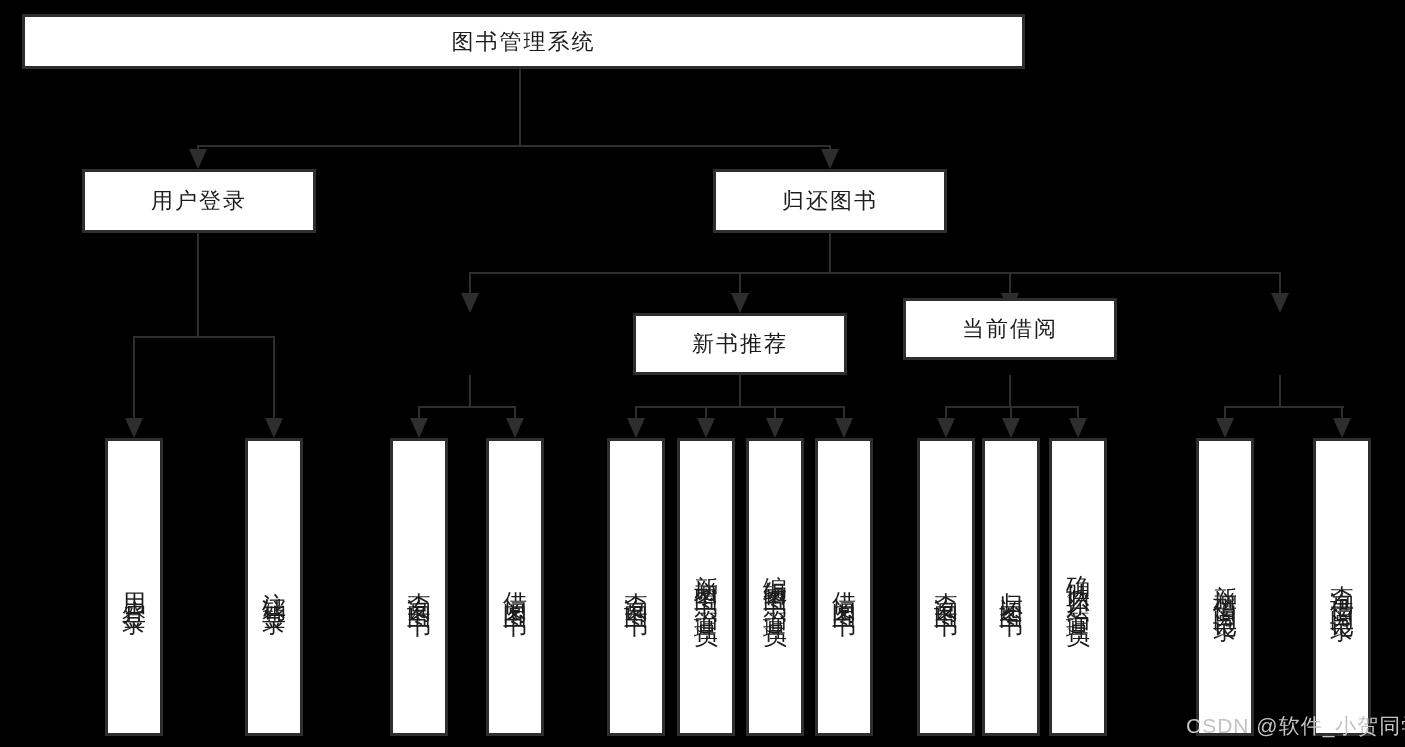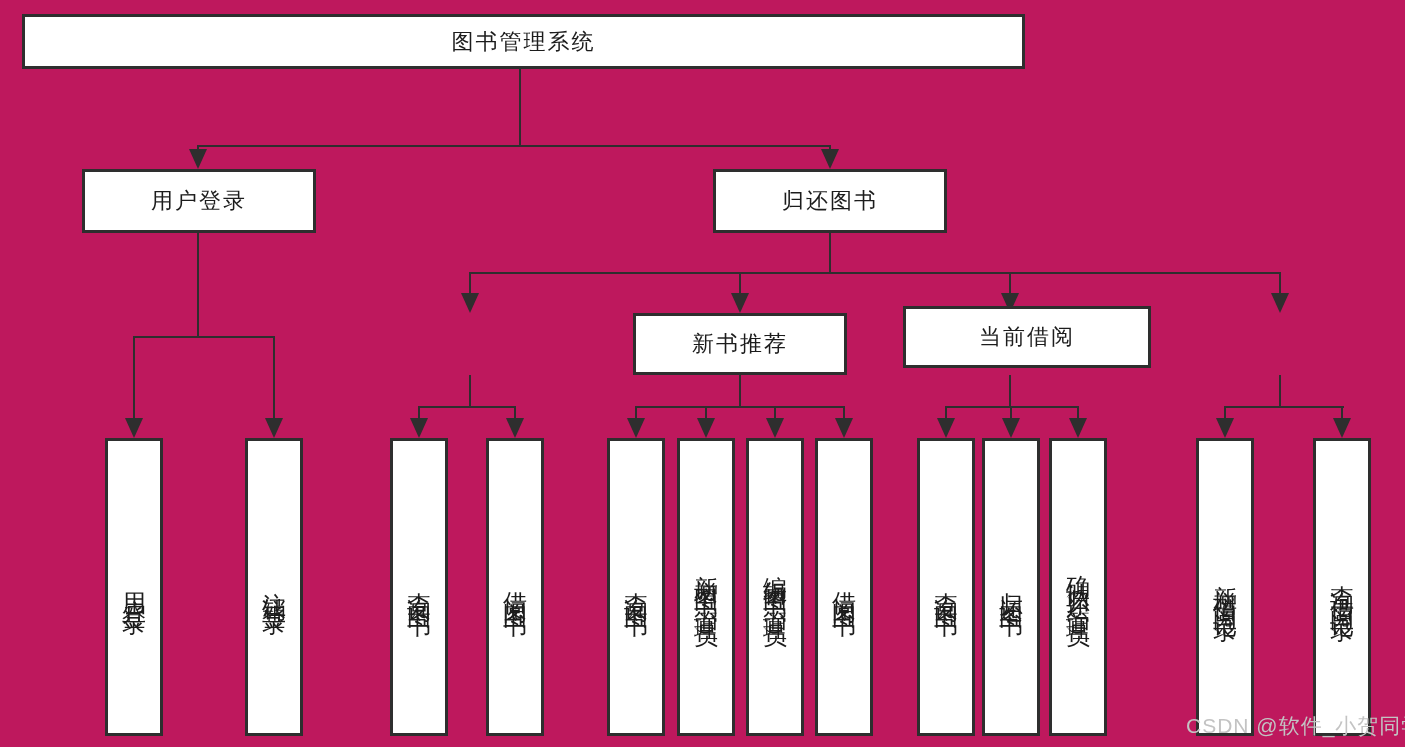--- a/index.html
+++ b/index.html
@@ -1,19 +1,19 @@
 <!DOCTYPE html>
 <html><head>
 <meta charset="utf-8">
 <style>
   html,body{margin:0;padding:0;background:#fff;}
   .canvas{
     position:relative;
     width:1405px;height:747px;
-    background:#be185d;
+    background:#000000;
     font-family:"Liberation Sans","DejaVu Sans",sans-serif;
     overflow:hidden;
   }
   .box{
     position:absolute;
     box-sizing:border-box;
     border:3px solid #2e2e2e;
     background:#fff;
     display:flex;
     align-items:center;
@@ -110,21 +110,21 @@
   <div class="ln" style="left:1341px;top:406px;width:2px;height:14px"></div>
   <div class="ar" style="left:1216px;top:418px"></div>
   <div class="ar" style="left:1333px;top:418px"></div>
 
   <div class="box" style="left:22px;top:14px;width:1003px;height:55px">图书管理系统</div>
 
   <div class="box" style="left:82px;top:169px;width:234px;height:64px">用户登录</div>
   <div class="box" style="left:713px;top:169px;width:234px;height:64px">归还图书</div>
 
   <div class="box" style="left:633px;top:313px;width:214px;height:62px">新书推荐</div>
-  <div class="box" style="left:903px;top:306px;width:248px;height:62px">当前借阅</div>
+  <div class="box" style="left:903px;top:298px;width:214px;height:62px">当前借阅</div>
 
   <div class="box leaf" style="left:105px;top:438px;width:58px;height:298px">用户登录</div>
   <div class="box leaf" style="left:245px;top:438px;width:58px;height:298px">注销登录</div>
 
   <div class="box leaf" style="left:390px;top:438px;width:58px;height:298px">查询图书</div>
   <div class="box leaf" style="left:486px;top:438px;width:58px;height:298px">借阅图书</div>
 
   <div class="box leaf" style="left:607px;top:438px;width:58px;height:298px">查询图书</div>
   <div class="box leaf" style="left:677px;top:438px;width:58px;height:298px">新增图书（管理员）</div>
   <div class="box leaf" style="left:746px;top:438px;width:58px;height:298px">编辑图书（管理员）</div>

